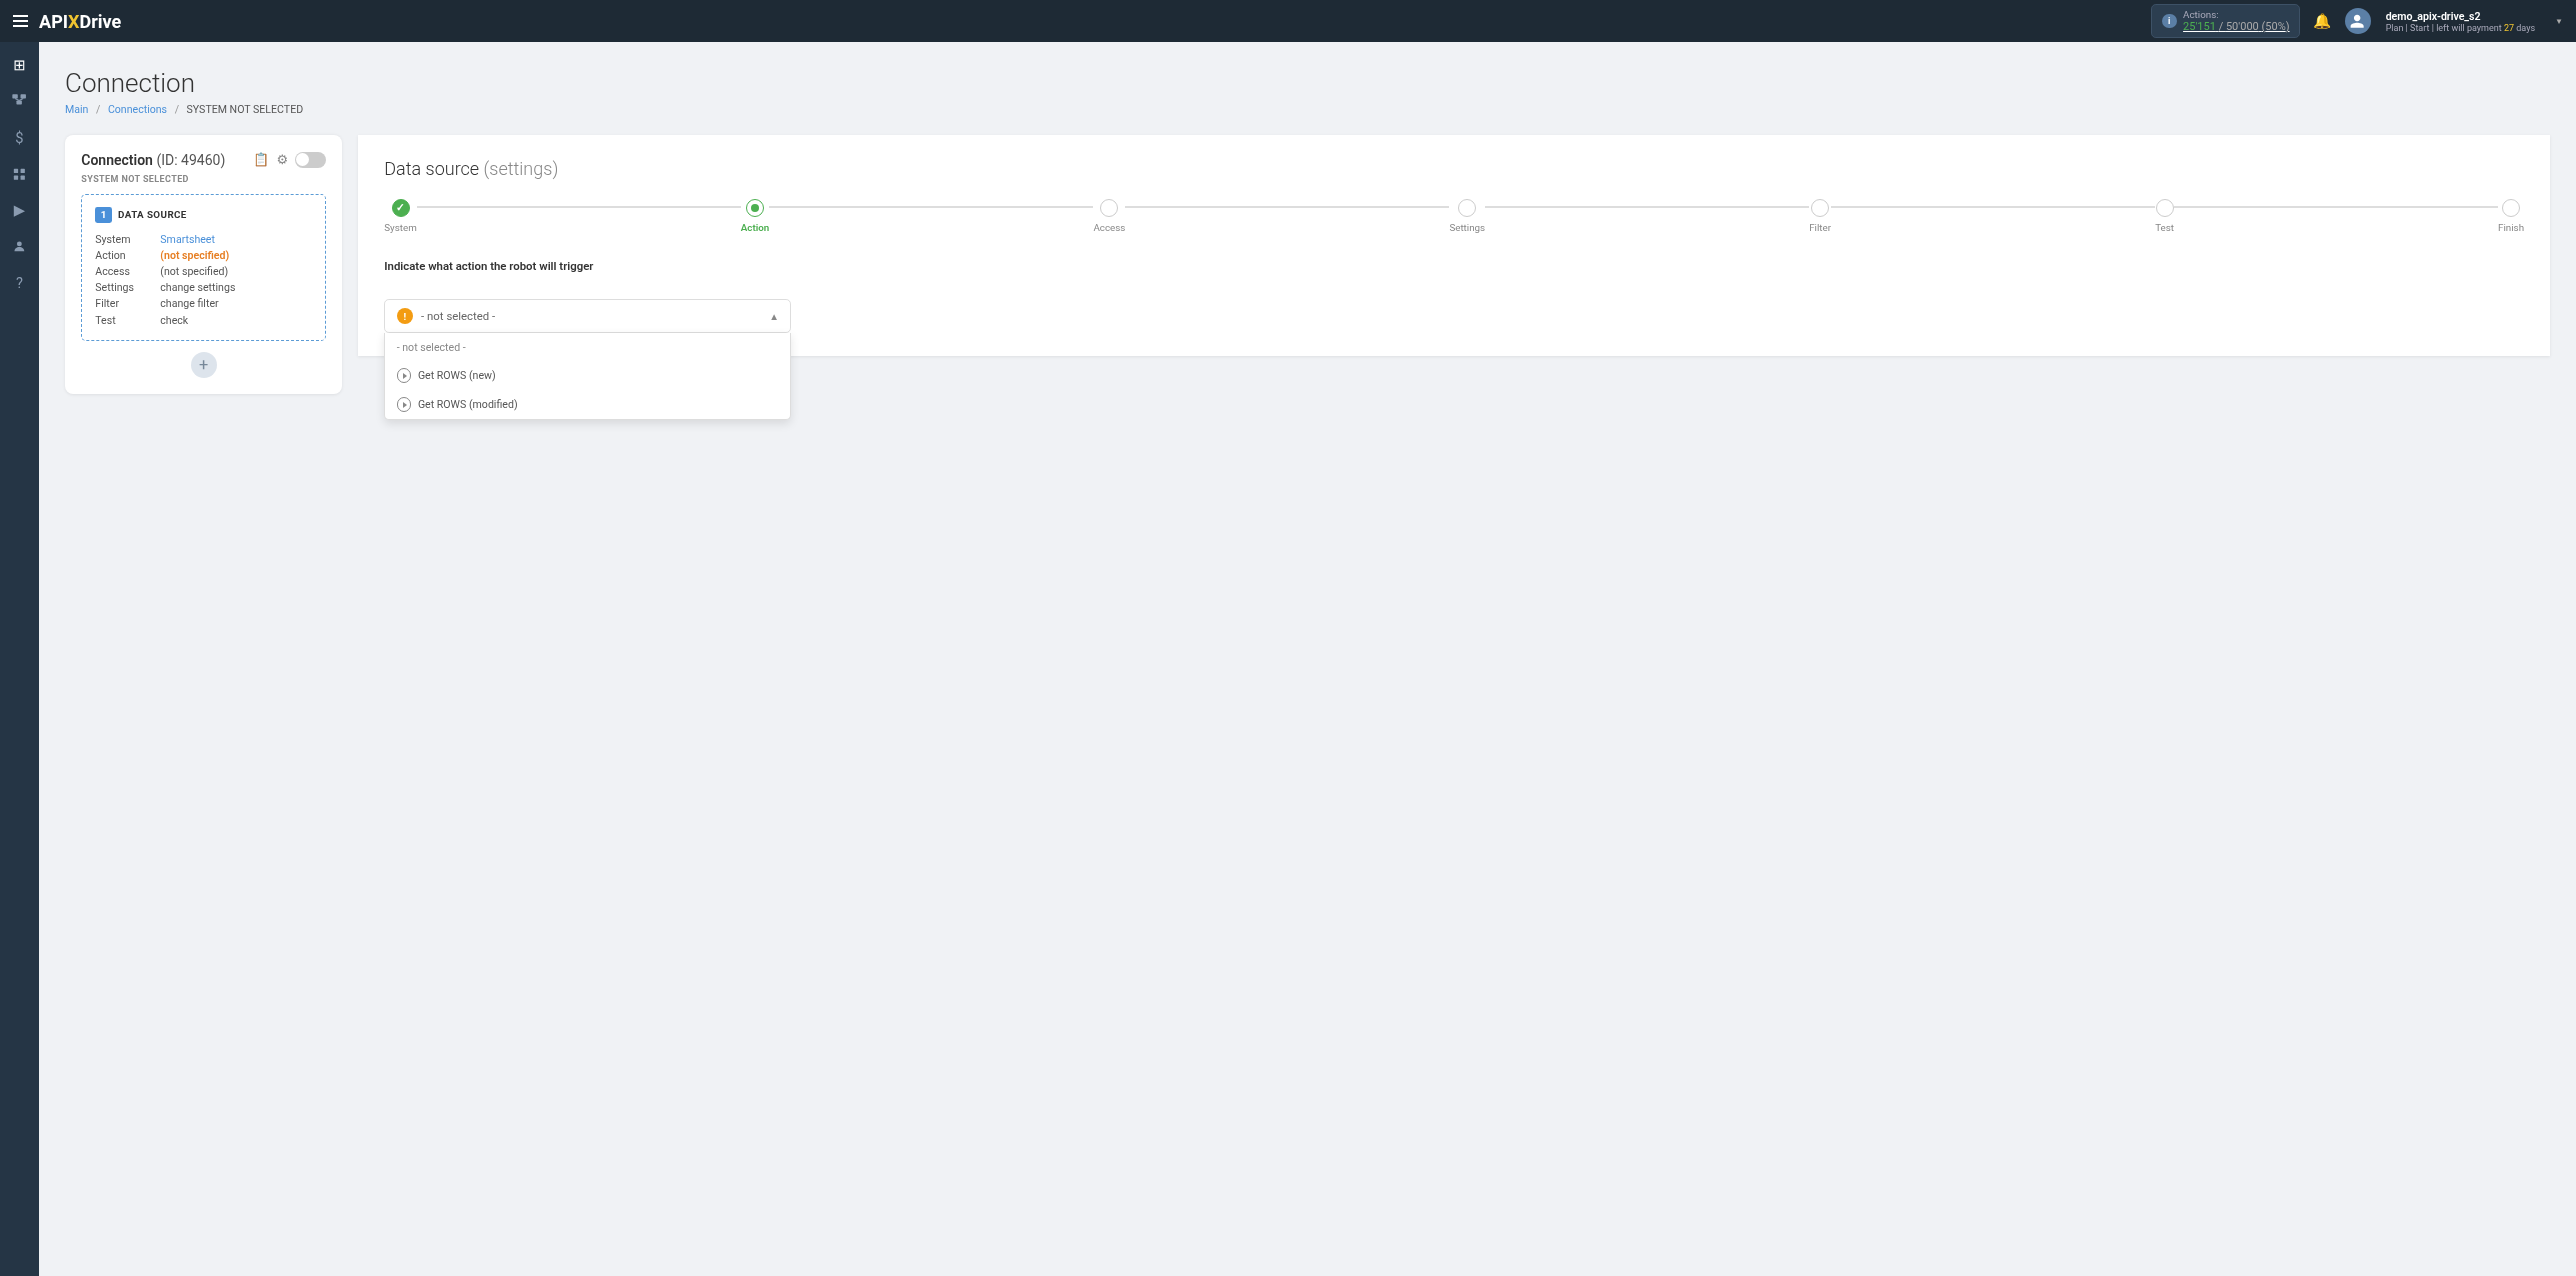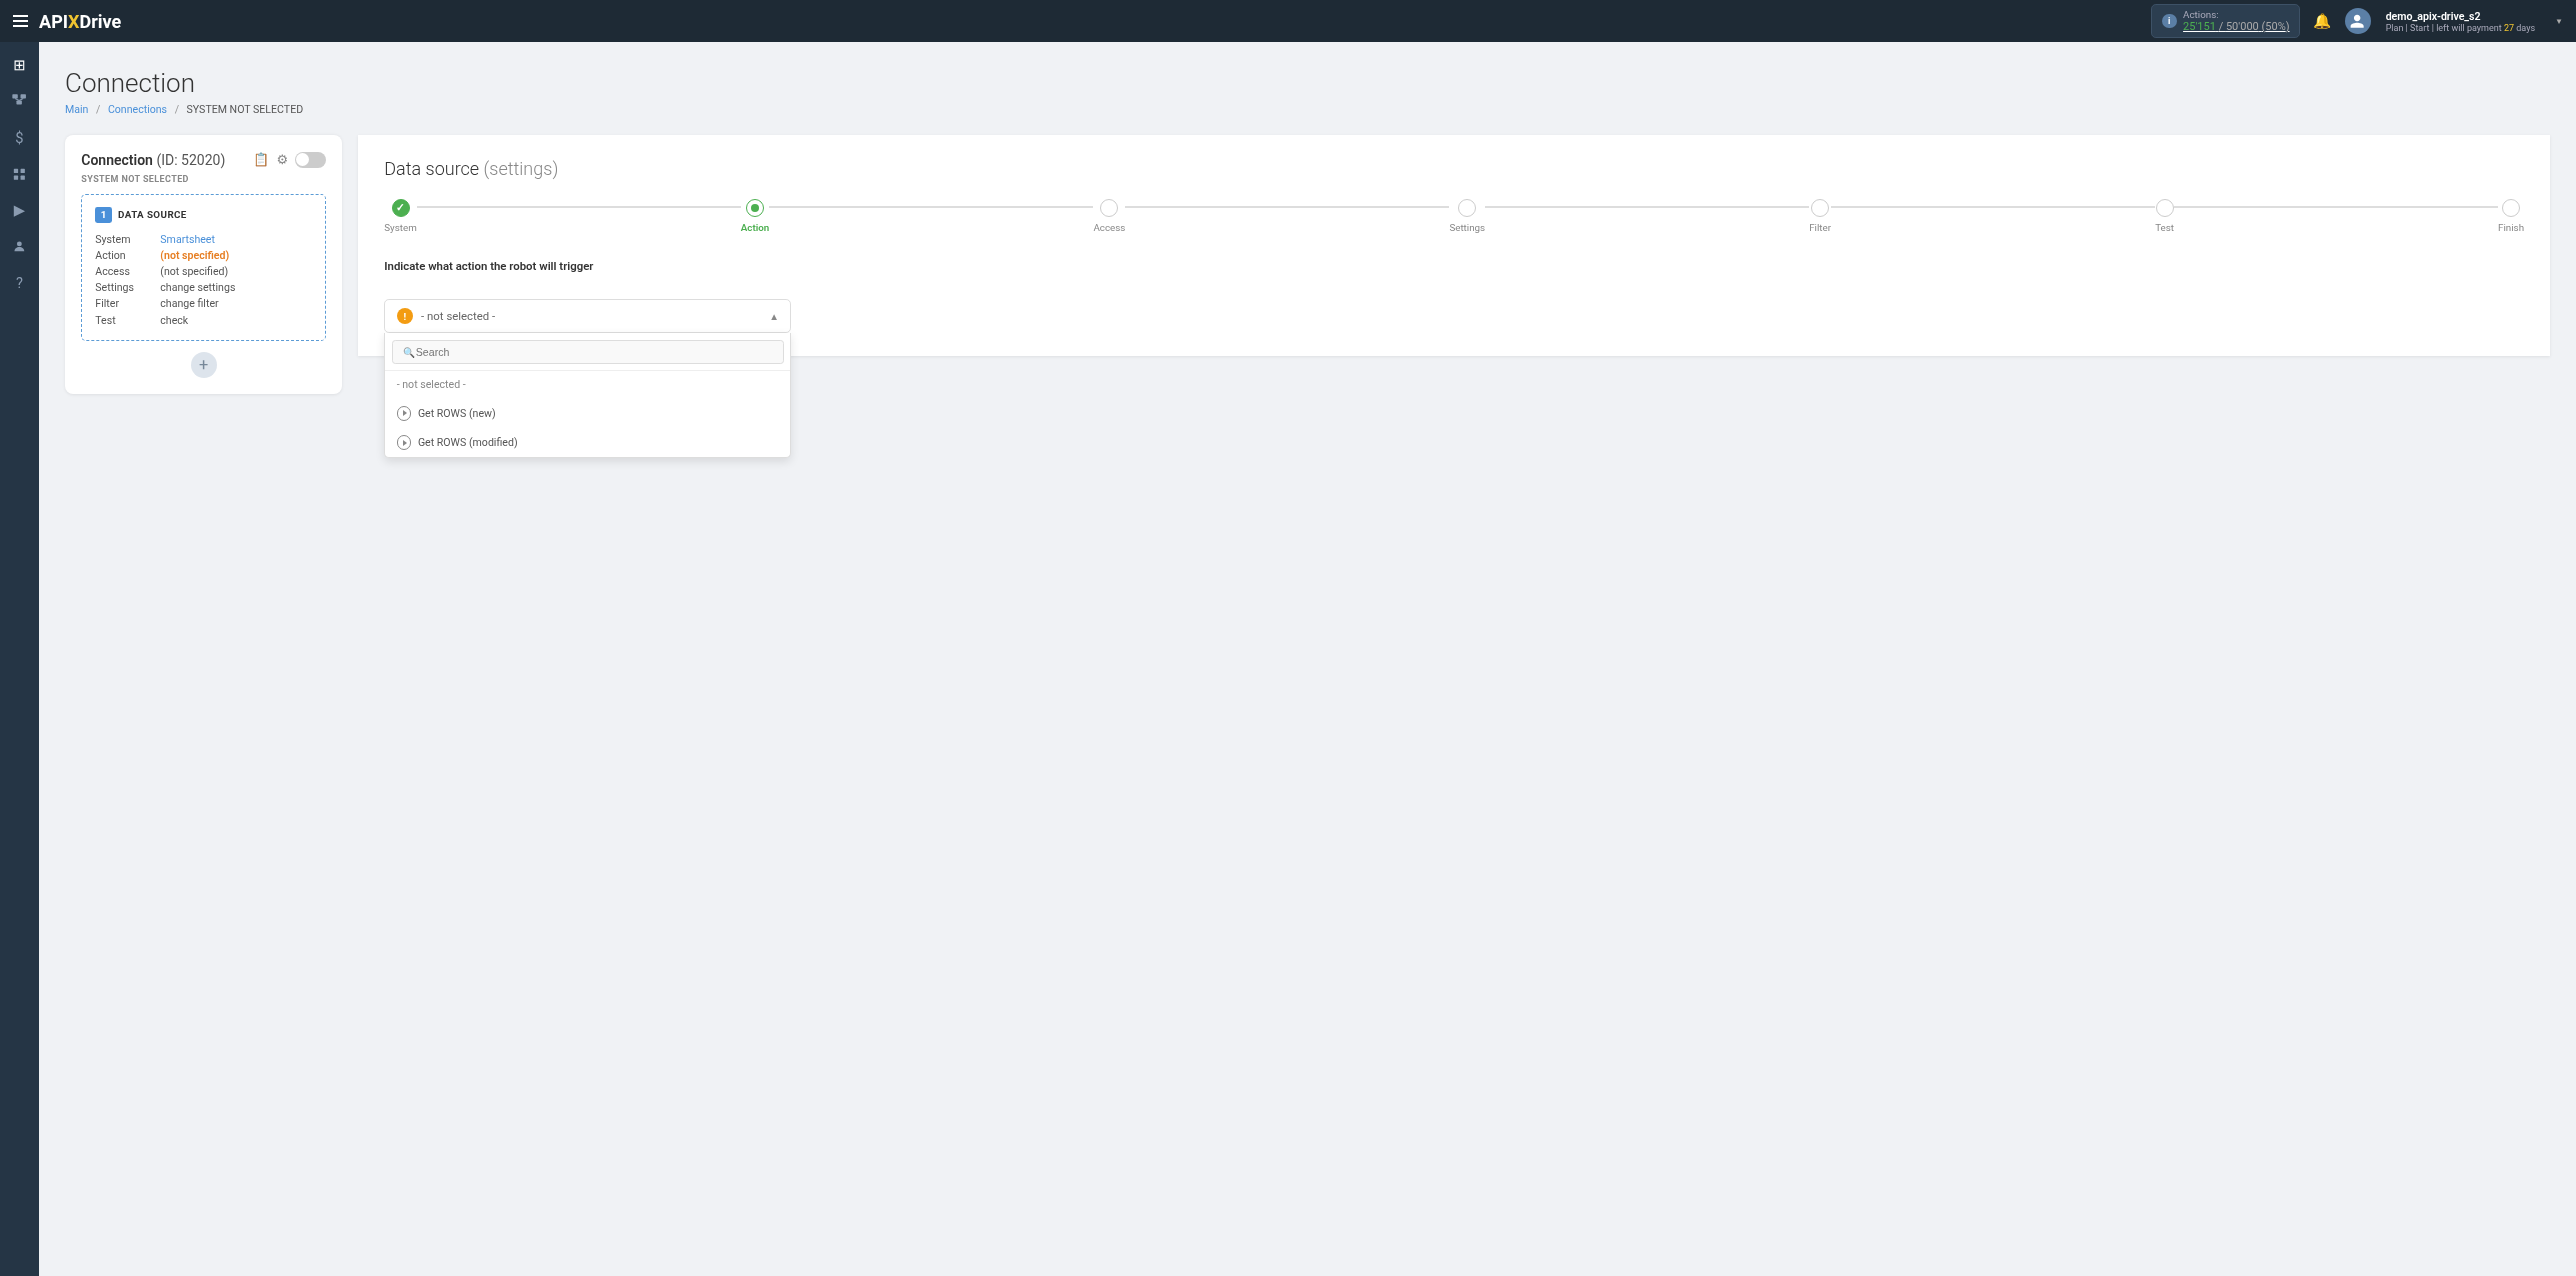--- a/index.html
+++ b/index.html
@@ -427,21 +427,21 @@
       <span class="separator">/</span>
       <span class="current">SYSTEM NOT SELECTED</span>
     </div>
 
     <div class="cards-row">
 
       <div class="connection-card">
         <div class="connection-card-header">
           <span class="connection-title">
             <span>Connection</span>
-            <span class="id">(ID: 52020)</span>
+            <span class="id">(ID: 49460)</span>
           </span>
           <div class="header-icons">
             <span class="icon-btn">📋</span>
             <span class="icon-btn">⚙</span>
             <div class="toggle"></div>
           </div>
         </div>
         <div class="system-not-selected">SYSTEM NOT SELECTED</div>
 
         <div class="ds-block">
@@ -532,25 +532,20 @@
 
         <div class="dropdown-container">
           <div class="dropdown-trigger">
             <div style="display:flex;align-items:center;flex:1;">
               <div class="warning-icon">!</div>
               <span>- not selected -</span>
             </div>
             <span class="chevron">▲</span>
           </div>
           <div class="dropdown-menu">
-            <div class="dropdown-search">
-              <div class="search-icon-wrap">
-                <input type="text" placeholder="Search" style="">
-              </div>
-            </div>
             <div class="dropdown-option not-selected">- not selected -</div>
             <div class="dropdown-option">
               <div class="play-icon"></div>
               <span>Get ROWS (new)</span>
             </div>
             <div class="dropdown-option">
               <div class="play-icon"></div>
               <span>Get ROWS (modified)</span>
             </div>
           </div>

